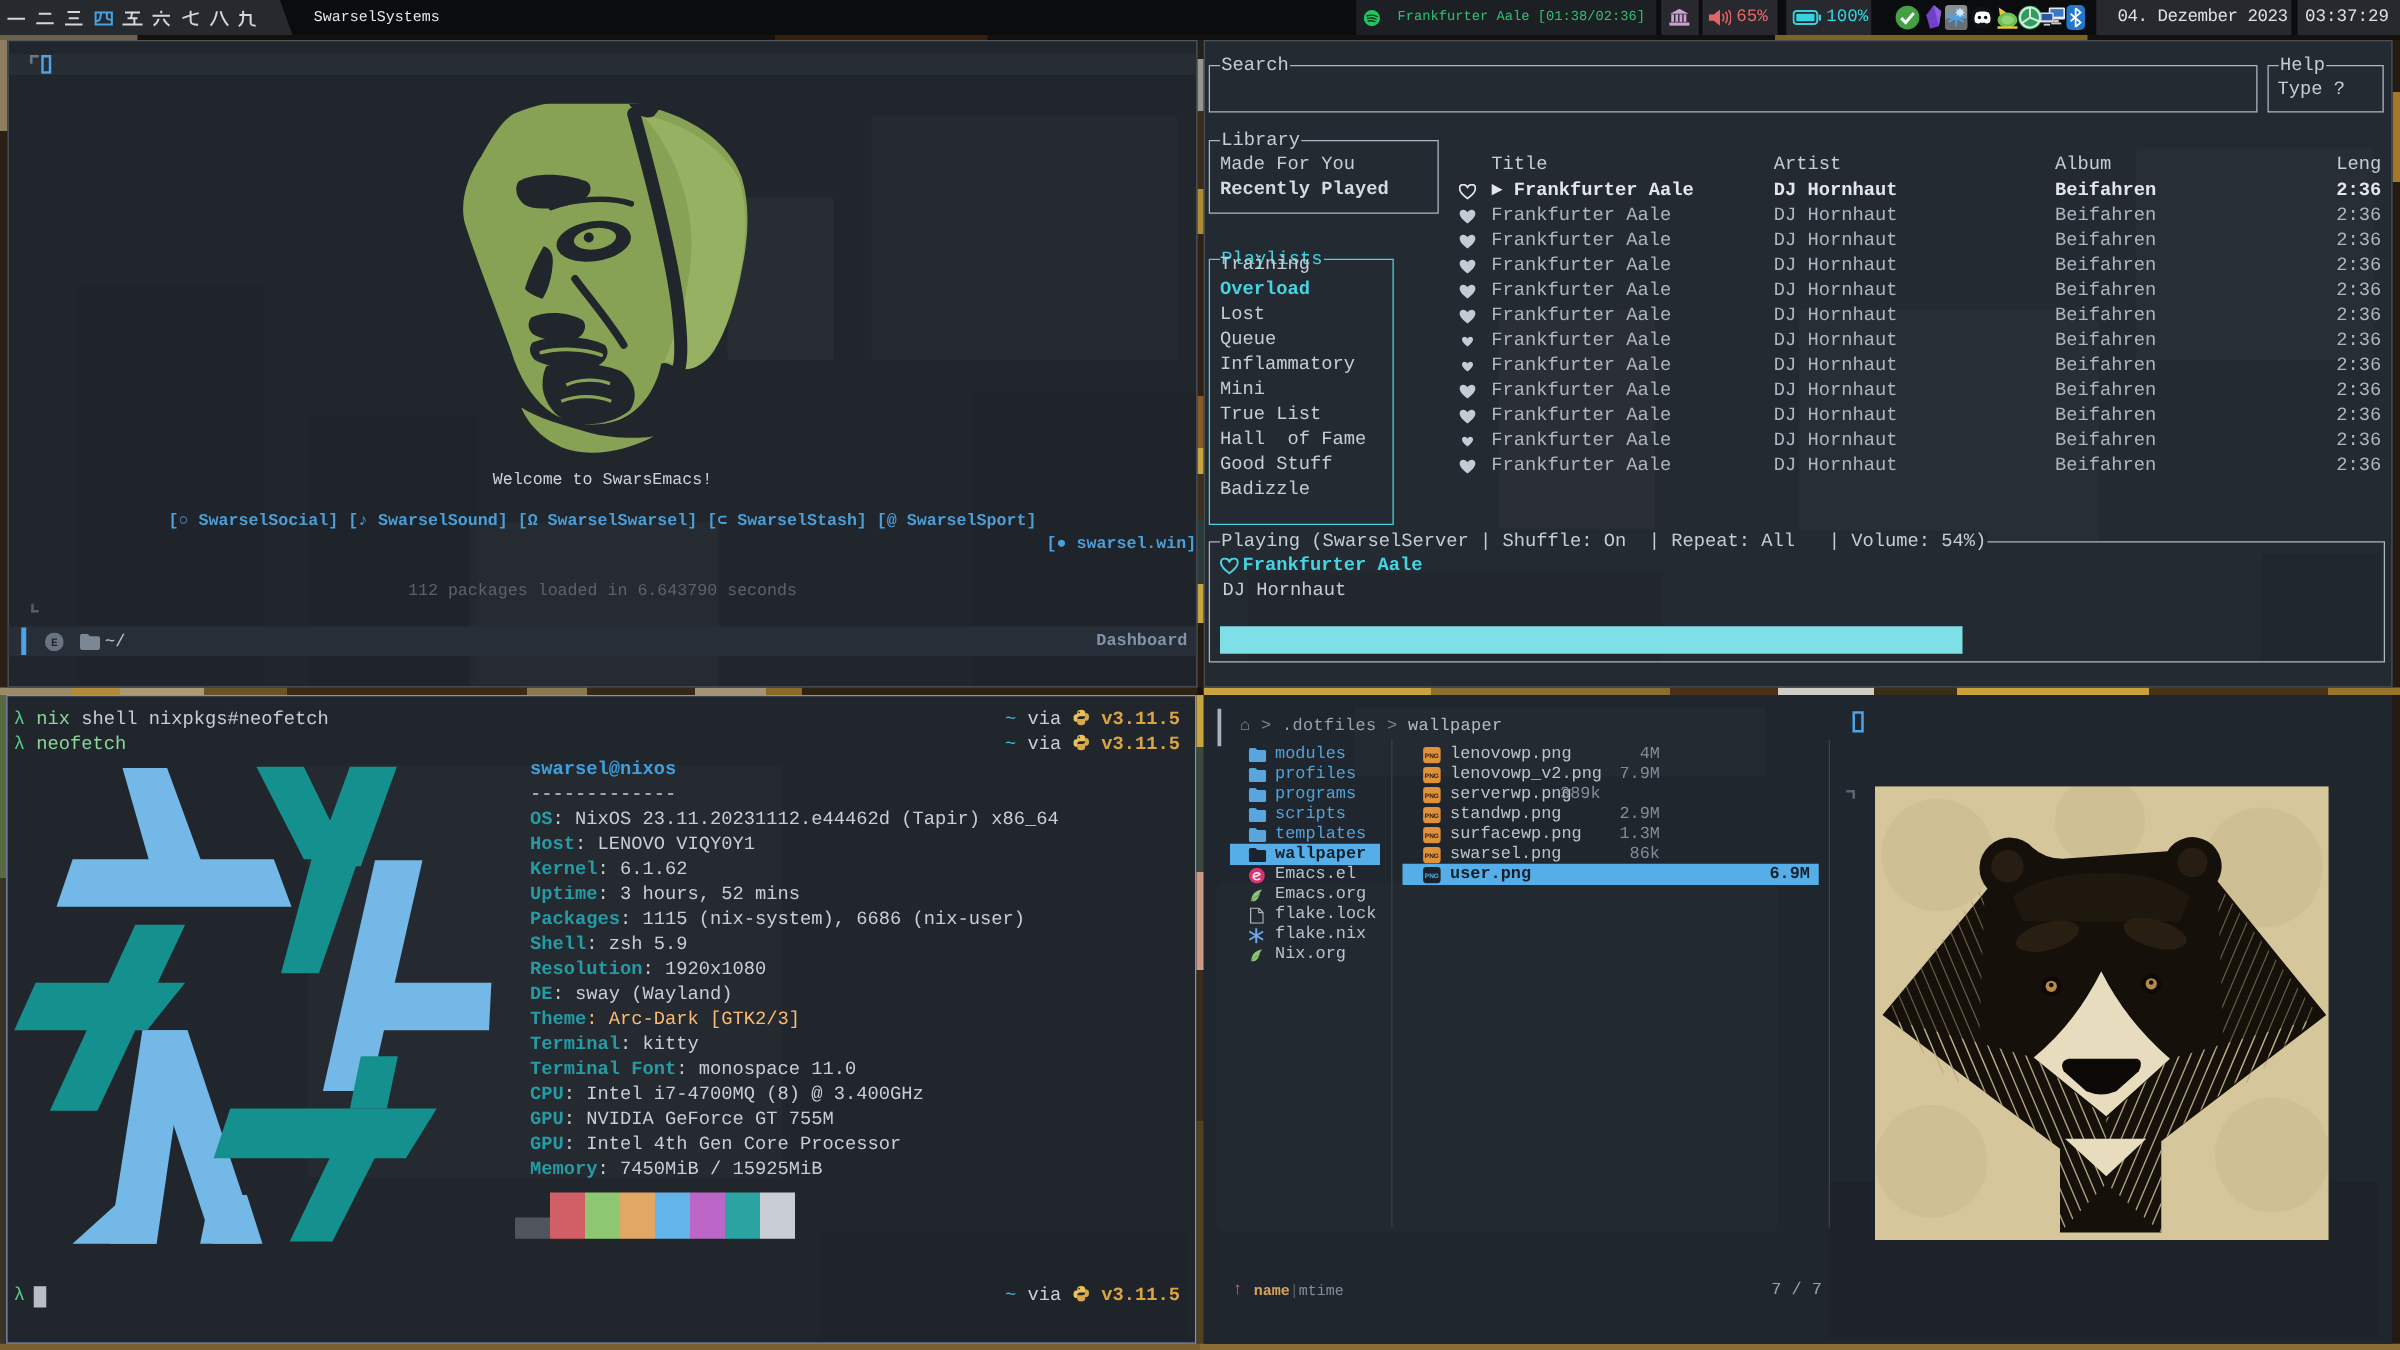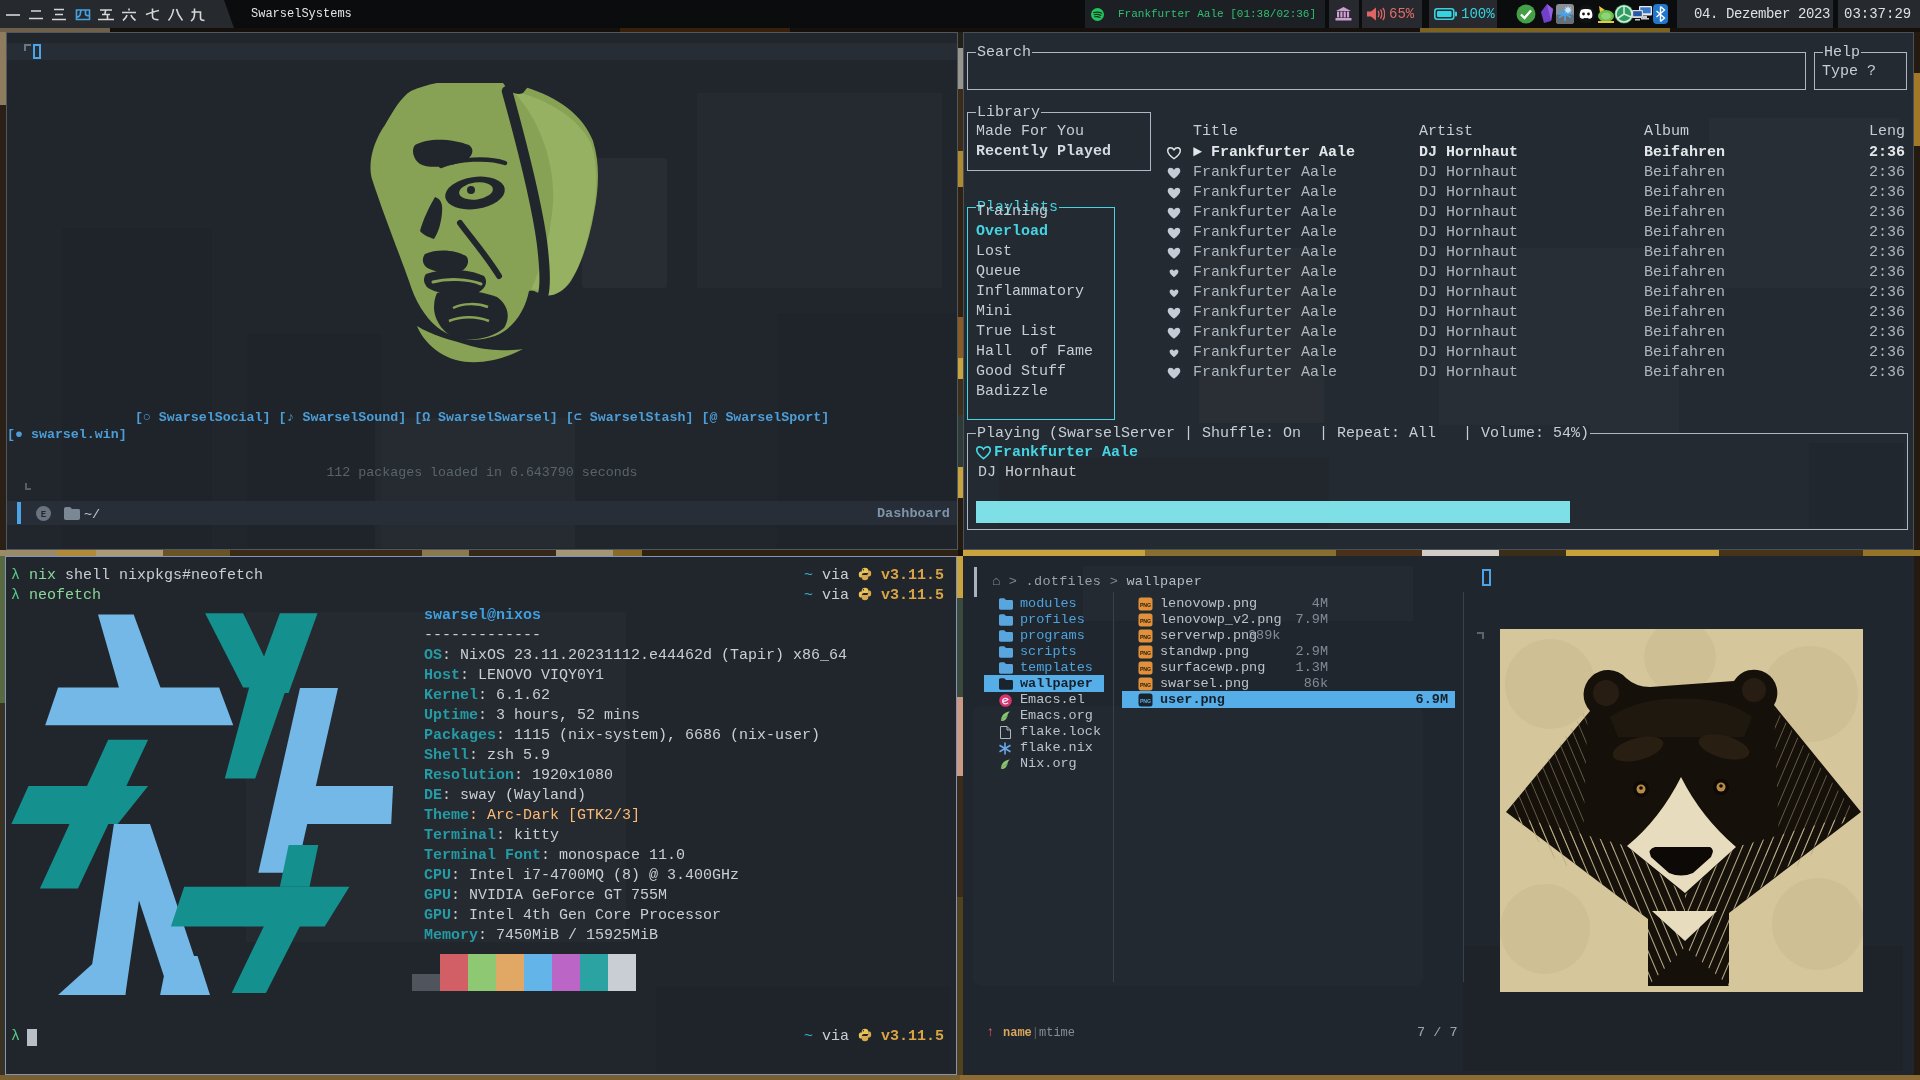--- a/index.html
+++ b/index.html
@@ -161,22 +161,23 @@
 </g>
 <path d="M154,8 C167,55 183,115 189,160 C192,185 193,202 190,212" fill="none" stroke="#20262c" stroke-width="10.5" stroke-linecap="round"></path>
 <path d="M88,83 C105,76 135,74 152,80" fill="none" stroke="#20262c" stroke-width="4.5" stroke-linecap="round"></path>
 <path d="M107,140 C118,155 133,172 146,193" fill="none" stroke="#20262c" stroke-width="6" stroke-linecap="round"></path>
 <ellipse cx="123" cy="108" rx="17" ry="8.5" transform="rotate(-8 123 108)" fill="#87a254"></ellipse>
 <circle cx="118" cy="107" r="4" fill="#20262c"></circle>
 <path d="M80,199 C95,195 115,196 128,201" fill="none" stroke="#87a254" stroke-width="3" stroke-linecap="round"></path>
 <path d="M100,225 C110,220 125,220 135,224 M96,238 C108,233 124,233 136,238" fill="none" stroke="#87a254" stroke-width="2.5"></path>
 <path d="M64,243 C70,258 85,272 103,277 C125,283 152,276 170,266 C160,268 135,268 118,263 C98,257 78,252 64,243 Z" fill="#87a254"></path>
 </svg>
+<div class="a" style="left:0;top:343px;width:950px;text-align:center;font-size:13.3px;color:#ccd3da">Welcome to SwarsEmacs!</div>
 <div class="a b" style="left:0;top:376px;width:950px;text-align:center;font-size:13.3px;color:#4c9ed8;white-space:pre">[○ SwarselSocial] [♪ SwarselSound] [Ω SwarselSwarsel] [⊂ SwarselStash] [@ SwarselSport]</div>
-<div class="a b" style="left:0;top:394px;width:950px;text-align:left;font-size:13.3px;color:#4c9ed8;white-space:pre">[● swarsel.win]</div>
+<div class="a b" style="left:0;top:394px;width:950px;text-align:right;font-size:13.3px;color:#4c9ed8;white-space:pre">[● swarsel.win]</div>
 <div class="a" style="left:0;top:432px;width:950px;text-align:center;font-size:13.3px;color:#5a636d">112 packages loaded in 6.643790 seconds</div>
 <div class="a" style="left:18px;top:450px;width:6px;height:7px;border-left:2px solid #545e68;border-bottom:2px solid #545e68"></div>
 <div class="a" style="left:0;top:468px;width:950px;height:24px;background:#272e37"></div>
 <div class="a" style="left:10px;top:469px;width:4px;height:22px;background:#4ba3e8"></div>
 <svg class="a" style="left:29px;top:473px" width="15" height="15" viewBox="0 0 15 15">
         <circle cx="7.5" cy="7.5" r="7.5" fill="#6a7380"></circle>
         <text x="7.5" y="11" text-anchor="middle" font-size="9" font-weight="bold" fill="#20262c" font-family="Liberation Mono">E</text>
       </svg>
 <svg class="a" style="left:57px;top:474px" width="16" height="13" viewBox="0 0 16 13" fill="#7a8794">
         <path d="M0,2 C0,1 0.7,0 1.8,0 H6 L8,2 H14.5 C15.4,2 16,2.7 16,3.6 V11 C16,12 15.3,13 14.2,13 H1.8 C0.7,13 0,12 0,11 Z"></path>

